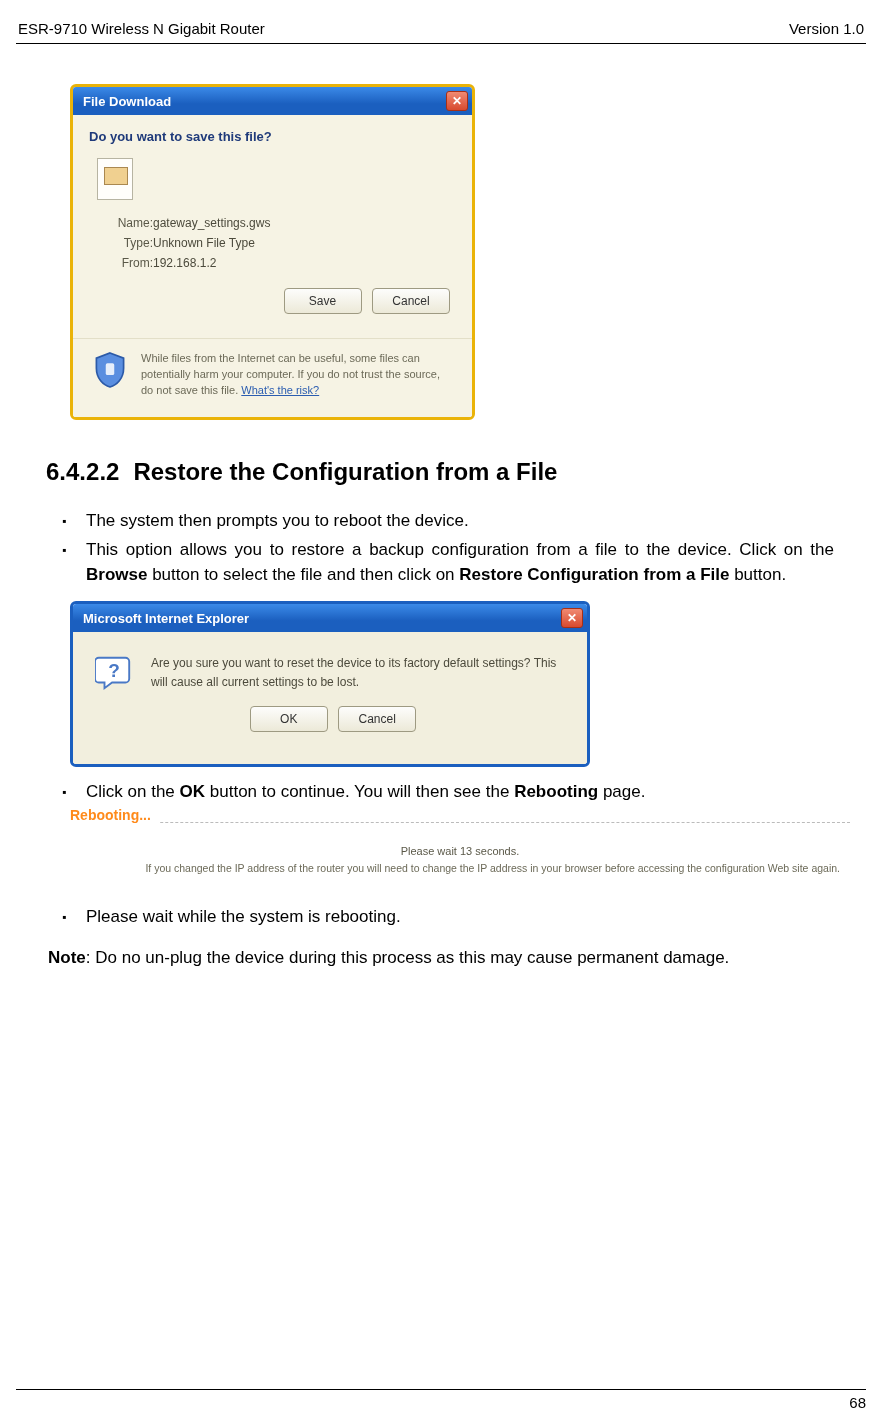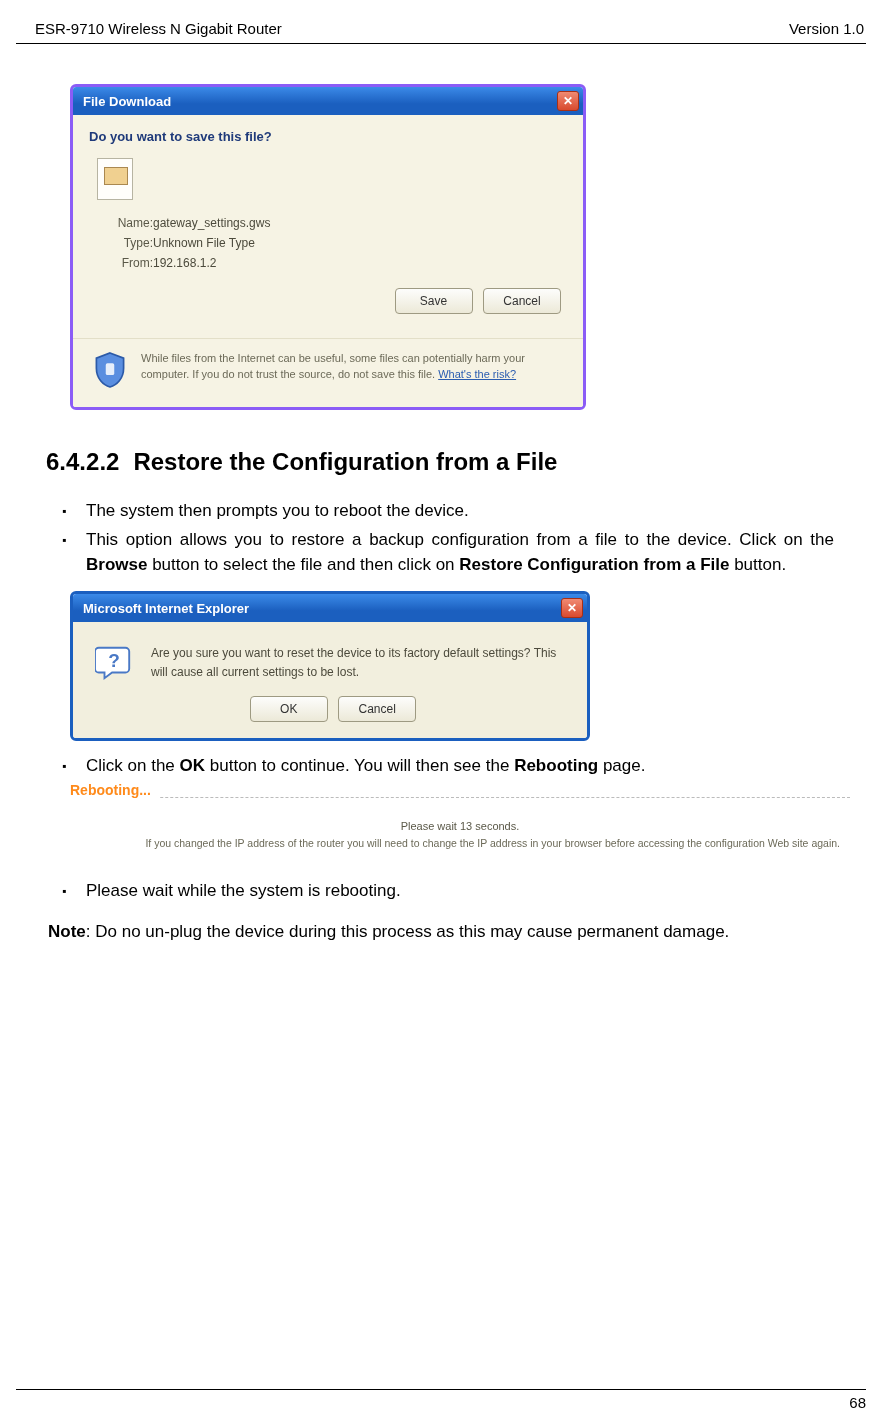--- a/index.html
+++ b/index.html
@@ -12,34 +12,33 @@
     color: #000;
   }
   .page {
     padding: 20px 16px 10px 16px;
   }
   .header-row {
     display: flex;
     justify-content: space-between;
     font-size: 15px;
     padding: 0 2px 6px 2px;
-    margin-left: 17px;
   }
   .hr-top, .hr-bottom {
     border: none;
     border-top: 1px solid #000;
     margin: 0;
   }
   .content {
     padding: 40px 30px 0 30px;
   }
   
   .fd-dialog {
-    width: 516px;
-    border: 3px solid #8b5cf6;
+    width: 405px;
+    border: 3px solid #eab308;
     border-radius: 6px;
     overflow: hidden;
     font-family: Tahoma, Arial, sans-serif;
     margin-left: 24px;
     margin-bottom: 38px;
   }
   .fd-titlebar {
     background: linear-gradient(#3b8ae8, #1b5fbf 60%, #1b5fbf);
     height: 28px;
     display: flex;
@@ -197,21 +196,21 @@
   }
   .ie-msg {
     font-size: 12px;
     color: #4c4a3c;
     line-height: 1.55;
   }
   .q-icon { width: 38px; height: 38px; flex-shrink: 0; }
   .q-icon svg { width: 100%; height: 100%; }
   .ie-buttons {
     text-align: center;
-    padding: 8px 0 16px 0;
+    padding: 8px 0 32px 0;
   }
 
   
   .reboot-panel {
     width: 780px;
     margin: 18px 0 4px 24px;
     border-top: 1px dashed #bbb;
     padding-top: 4px;
     font-family: Tahoma, Arial, sans-serif;
     text-align: center;

